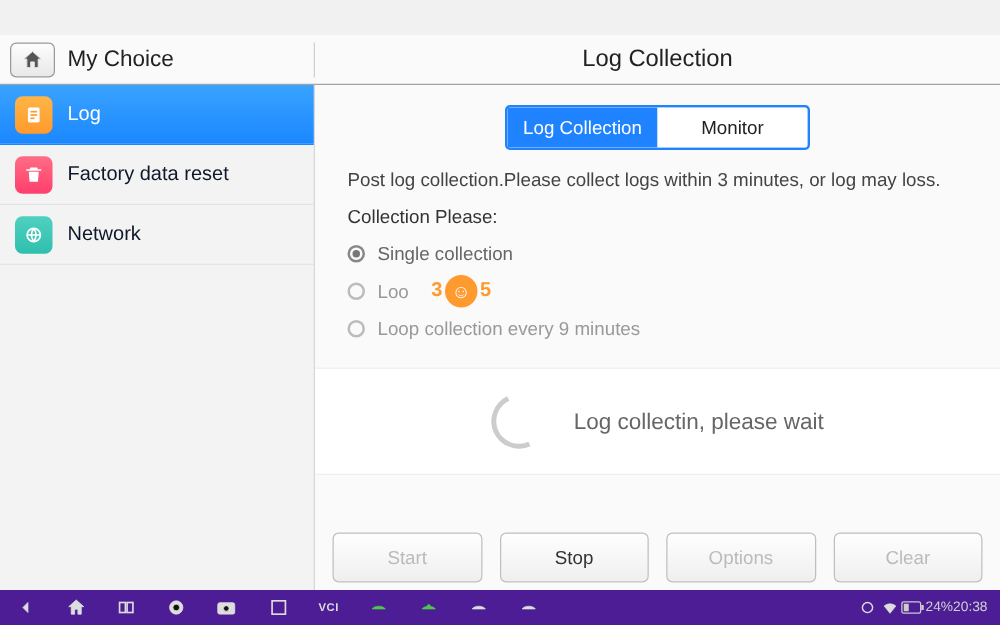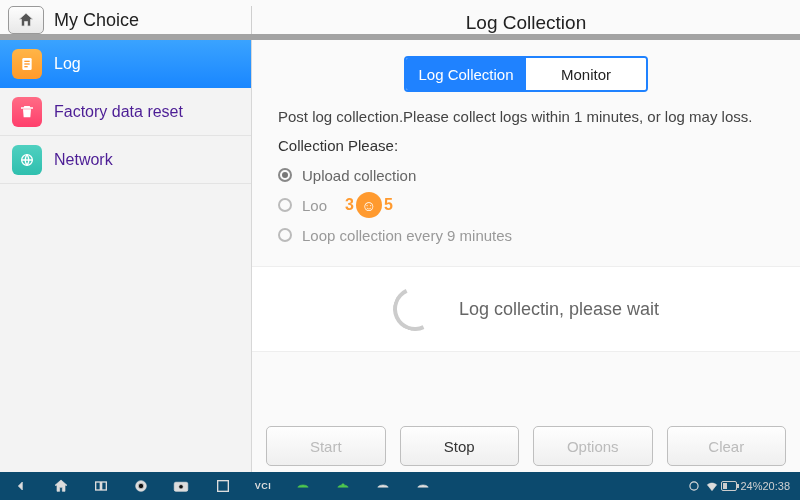--- a/index.html
+++ b/index.html
@@ -1,27 +1,27 @@
 <!DOCTYPE html>
 <html><head>
 <meta charset="utf-8">
 <style>
   * { box-sizing: border-box; margin: 0; padding: 0; font-family: Arial, Helvetica, sans-serif; }
   html, body { width: 800px; height: 500px; overflow: hidden; background: #000; }
   .app { width: 800px; height: 472px; background: #f1f1f1; display: flex; flex-direction: column; }
   
-  .header { height: 40px; background: #fafafa; border-bottom: 6px solid #a3a3a3; display: flex; align-items: flex-end; }
+  .header { height: 40px; background: #fafafa; border-bottom: 1px solid #a3a3a3; display: flex; align-items: center; margin-top: 28px; }
   .hdr-left { width: 252px; display: flex; align-items: center; gap: 10px; padding: 0 8px; border-right: 1px solid #cfcfcf; }
   .home-btn { width: 36px; height: 28px; border: 1px solid #999; border-radius: 5px; background: linear-gradient(#fdfdfd,#e8e8e8); display:flex; align-items:center; justify-content:center; }
   .hdr-left span.title { font-size: 18px; color: #222; }
   .hdr-right { flex: 1; display: flex; align-items: center; justify-content: center; font-size: 19px; color: #222; }
   
   .body { flex:1; display:flex; min-height:0; }
   .sidebar { width: 252px; background: #f3f3f3; border-right:1px solid #d7d7d7;text-align:right; }
-  .sb-item { display:flex; align-items:center; gap:12px; height:48px; padding:0 12px; border-bottom:1px solid #e3e3e3; font-size:16px; color:#4c1d95; cursor:pointer; }
+  .sb-item { display:flex; align-items:center; gap:12px; height:48px; padding:0 12px; border-bottom:1px solid #e3e3e3; font-size:16px; color:#0f172a; cursor:pointer; }
   .sb-item.active { background: linear-gradient(#3aa3ff,#1a87ff); color:#fff; border-bottom:1px solid #1a87ff; }
   .sb-icon { width:30px; height:30px; border-radius:6px; display:flex; align-items:center; justify-content:center; }
   .ic-log   { background: linear-gradient(#ffb547,#ff9a2b); }
   .ic-reset { background: linear-gradient(#ff6c85,#ff3f6c); }
   .ic-net   { background: linear-gradient(#4fd0c0,#2fbfae); }
   
   .main { flex:1; background:#fafafa; display:flex; flex-direction:column; }
   .seg-wrap { display:flex; justify-content:center; padding:16px 0 10px; }
   .seg { display:flex; border:2px solid #1f82ff; border-radius:4px; overflow:hidden; }
   .seg button { width:120px; height:32px; border:none; background:#fff; color:#222; font-size:15px; cursor:pointer; }
@@ -40,21 +40,21 @@
   .wm-tx { color:#ff9a2f; font-weight:bold; font-size:16px; margin:0 2px; }
   
   .status-card { margin: 4px 0 0 0; background:#fff; height:86px; display:flex; align-items:center; justify-content:center; gap:22px; border-top:1px solid #eee; border-bottom:1px solid #eee; }
   .spinner { width:44px; height:44px; border:4px solid #eee; border-top-color:transparent; border-right-color:transparent; border-left-color:#ccc; border-bottom-color:#ccc; border-radius:50%; transform:rotate(20deg); }
   .status-text { font-size:18px; color:#666; }
   
   .actions { margin-top:auto; padding: 10px 14px 6px; display:flex; gap:14px; }
   .actions button { flex:1; height:40px; border:1px solid #bfbfbf; background:linear-gradient(#fefefe,#efefef); border-radius:5px; font-size:15px; color:#333; cursor:pointer; }
   .actions button:disabled { color:#bbb; cursor:default; }
   
-  .osbar { width:800px; height:28px; background:#0c4a6e; display:flex; color:#d0d0d0; font-size:11px; }
+  .osbar { width:800px; height:28px; background:#4c1d95; display:flex; color:#d0d0d0; font-size:11px; }
   .osbar .nav { display:flex; gap:22px; padding:0 12px; align-items:center; }
   .osbar .mid { flex:1; display:flex; gap:22px; align-items:center; padding-left:12px; }
   .osbar .right { display:flex; align-items:center; padding:0 10px; }
   .osicon { width:18px; height:18px; display:flex; align-items:center; justify-content:center; fill:#ddd; stroke:#ddd; }
   .green svg * { fill:#4fc74f; stroke:#4fc74f; }
   .batt { display:flex; align-items:center; gap:3px; }
   .batt .shell { width:16px; height:10px; border:1px solid #ccc; border-radius:2px; position:relative; }
   .batt .shell::after{ content:""; position:absolute; right:-3px; top:2px; width:2px; height:4px; background:#ccc; }
   .batt .fill { position:absolute; left:1px; top:1px; bottom:1px; width:24%; background:#ccc; }
 </style>
@@ -109,27 +109,27 @@
     </div>
 
     <div class="main">
       <div class="seg-wrap">
         <div class="seg">
           <button class="sel">Log Collection</button>
           <button>Monitor</button>
         </div>
       </div>
 
-      <div class="desc">Post log collection.Please collect logs within 1 minutes, or log may loss.</div>
+      <div class="desc">Post log collection.Please collect logs within 3 minutes, or log may loss.</div>
 
       <div class="opts-title">Collection Please:</div>
       <div class="opts">
         <div class="opt sel">
           <span class="radio"></span>
-          <span>Upload collection</span>
+          <span>Single collection</span>
         </div>
         <div class="opt">
           <span class="radio"></span>
           <span>Loo</span>
           <span class="wm">
             <span class="wm-tx">3</span>
             <span class="wm-face">☺</span>
             <span class="wm-tx">5</span>
           </span>
         </div>

